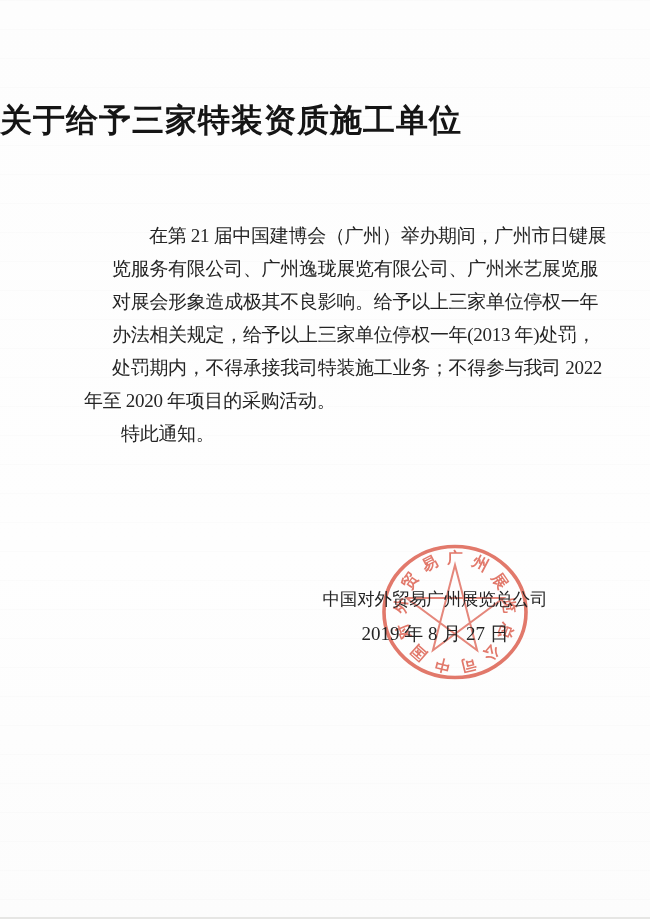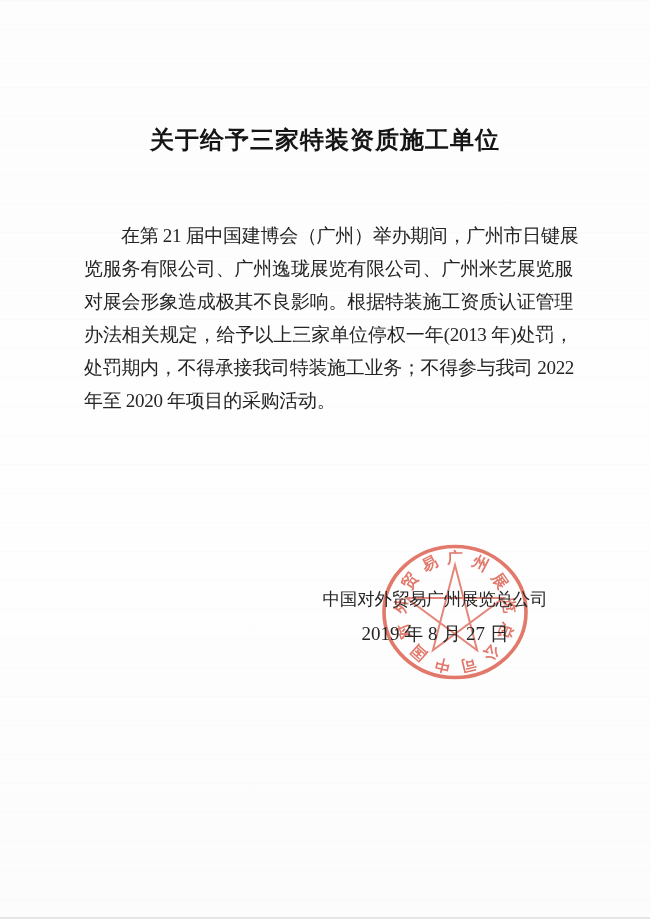--- a/index.html
+++ b/index.html
@@ -19,46 +19,46 @@
     position: absolute;
     inset: 0;
     background: repeating-linear-gradient(
       180deg,
       rgba(0,0,0,0.012) 0px, rgba(0,0,0,0.012) 1px,
       rgba(0,0,0,0) 1px, rgba(0,0,0,0) 29px);
     pointer-events: none;
   }
   .doc-title {
     position: absolute;
-    top: 120px;
+    top: 100px;
     left: 0;
     width: 100%;
-    text-align: center;
-    font-size: 24px;
+    text-align: left;
+    font-size: 32px;
     font-weight: bold;
     line-height: 40px;
     letter-spacing: 1px;
     color: #151515;
   }
   .body-text {
     position: absolute;
     top: 219px;
     left: 84px;
     width: 489px;
     font-size: 19px;
     line-height: 33px;
     letter-spacing: -0.3px;
     color: #242424;
   }
   .body-line {
     height: 33px;
     white-space: nowrap;
     text-align: justify;
   }
-  .body-line.just { text-align-last: justify; }
+  .body-line.just { text-align-last: justify; margin-left: 28px; }
   .body-line.indent { text-indent: 37px; }
   .signature-block {
     position: absolute;
     top: 575px;
     left: 320px;
     width: 230px;
     text-align: center;
     color: #242424;
     margin-top: 12px;
   }
@@ -98,24 +98,25 @@
 
 <div class="page">
 
   <div class="doc-title">
     <div>关于给予三家特装资质施工单位</div>
   </div>
 
   <div class="body-text">
       <div class="body-line indent just">在第 21 届中国建博会（广州）举办期间，广州市日键展</div>
       <div class="body-line just">览服务有限公司、广州逸珑展览有限公司、广州米艺展览服</div>
-      <div class="body-line just">对展会形象造成极其不良影响。根据特装施工资质认证管理</div>
+      <div class="body-line just">对展会形象造成极其不良影响。给予以上三家单位停权一年</div>
       <div class="body-line just">办法相关规定，给予以上三家单位停权一年(2013 年)处罚，</div>
       <div class="body-line just">处罚期内，不得承接我司特装施工业务；不得参与我司 2022</div>
       <div class="body-line">年至 2020 年项目的采购活动。</div>
+      <div class="body-line indent">特此通知。</div>
     </div>
 
   <svg class="seal" viewBox="0 0 170 170" xmlns="http://www.w3.org/2000/svg">
     <ellipse cx="85" cy="85" rx="71" ry="65.5" fill="none" stroke="#d94f3d" stroke-width="3.6" stroke-opacity="0.9"></ellipse>
     <path d="M85,38 L107.1,123.3 L36.5,71 L133.5,71 L62.9,123.3 Z" fill="none" stroke="#d94f3d" stroke-width="2" stroke-opacity="0.8"></path>
     <g id="seal-text-group" fill="#d94f3d" fill-opacity="0.9" font-family="&quot;Liberation Serif&quot;, &quot;DejaVu Serif&quot;, serif" font-size="15.5" font-weight="bold" text-anchor="middle">
         <text x="85" y="35.5" transform="rotate(-166.15384615384616 85 85)">中</text>
         <text x="85" y="35.5" transform="rotate(-138.46153846153845 85 85)">国</text>
         <text x="85" y="35.5" transform="rotate(-110.76923076923077 85 85)">对</text>
         <text x="85" y="35.5" transform="rotate(-83.07692307692308 85 85)">外</text>

